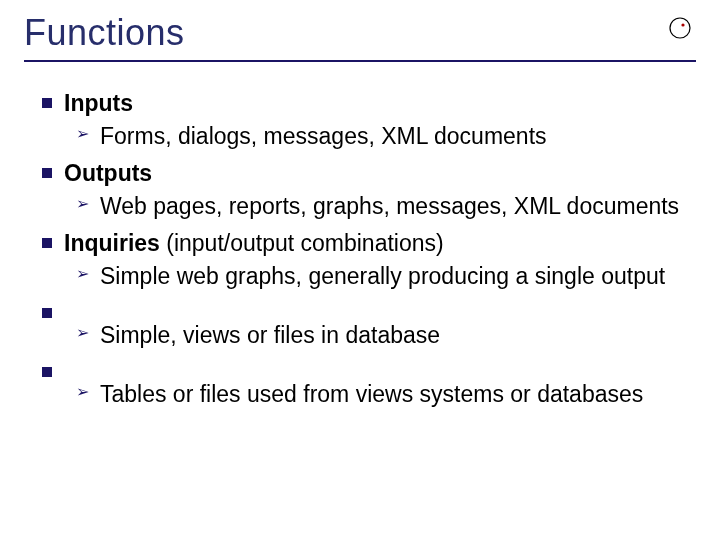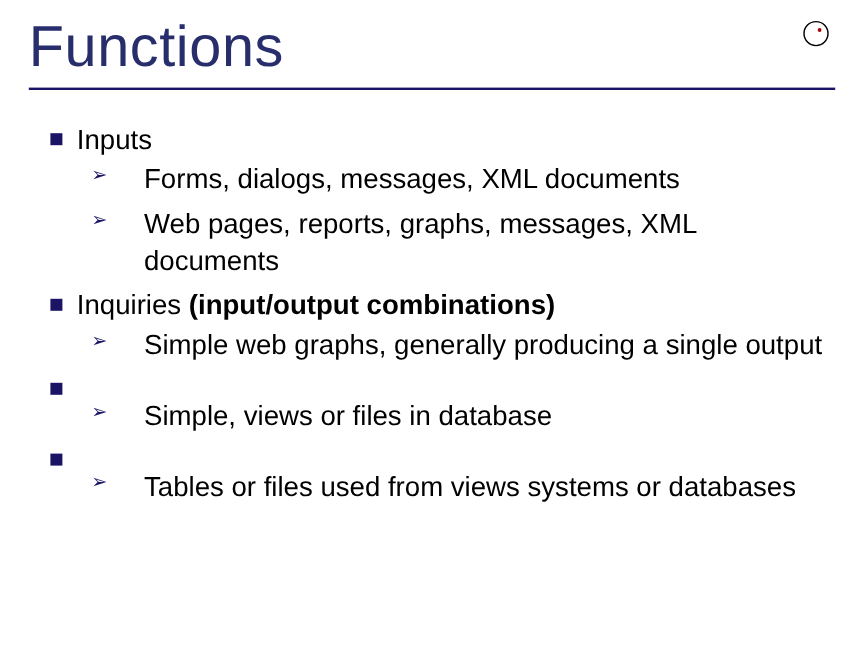--- a/index.html
+++ b/index.html
@@ -21,21 +21,21 @@
     position: relative;
   }
   .title-row {
     display: flex;
     align-items: flex-start;
     justify-content: space-between;
   }
   h1.title {
     margin: 0;
     font-weight: normal;
-    font-size: 48px;
+    font-size: 36px;
     color: #272e6b;
     font-family: "Trebuchet MS", "Arial", sans-serif;
     letter-spacing: 0.5px;
   }
   .logo {
     width: 24px;
     height: 24px;
     margin-top: 4px;
     margin-right: 4px;
   }
@@ -61,24 +61,24 @@
   .bullet-sq {
     display: inline-block;
     width: 10px;
     height: 10px;
     background: #1b1464;
     margin-top: 10px;
     margin-right: 12px;
     flex: none;
   }
   .heading {
-    font-weight: normal;
+    font-weight: bold;
   }
   .paren {
-    font-weight: bold;
+    font-weight: normal;
   }
   ul.lvl2 {
     list-style: none;
     margin: 2px 0 6px 0;
     padding: 0 0 0 34px;
   }
   ul.lvl2 > li {
     font-size: 23px;
     line-height: 1.35;
     display: flex;
@@ -89,21 +89,20 @@
     width: 14px;
     flex: none;
     margin-right: 10px;
     margin-top: 2px;
     color: #1b1464;
     font-size: 16px;
     font-family: Arial, sans-serif;
   }
   .subtext {
     flex: 1;
-    margin-left: 20px;
   }
 </style>
 </head>
 <body>
 
 <div class="slide">
 
   <div class="title-row">
     <h1 class="title">Functions</h1>
     <span class="logo">
@@ -127,20 +126,26 @@
       </div>
       <ul class="lvl2">
         <li>
           <span class="chev">➢</span>
           <span class="subtext">Forms, dialogs, messages, XML documents</span>
         </li>
       </ul>
     </li>
 
     <li>
+      <div class="row">
+        <span class="bullet-sq"></span>
+        <span>
+          <span class="heading">Outputs</span><span class="paren"></span>
+        </span>
+      </div>
       <ul class="lvl2">
         <li>
           <span class="chev">➢</span>
           <span class="subtext">Web pages, reports, graphs, messages, XML documents</span>
         </li>
       </ul>
     </li>
 
     <li>
       <div class="row">

